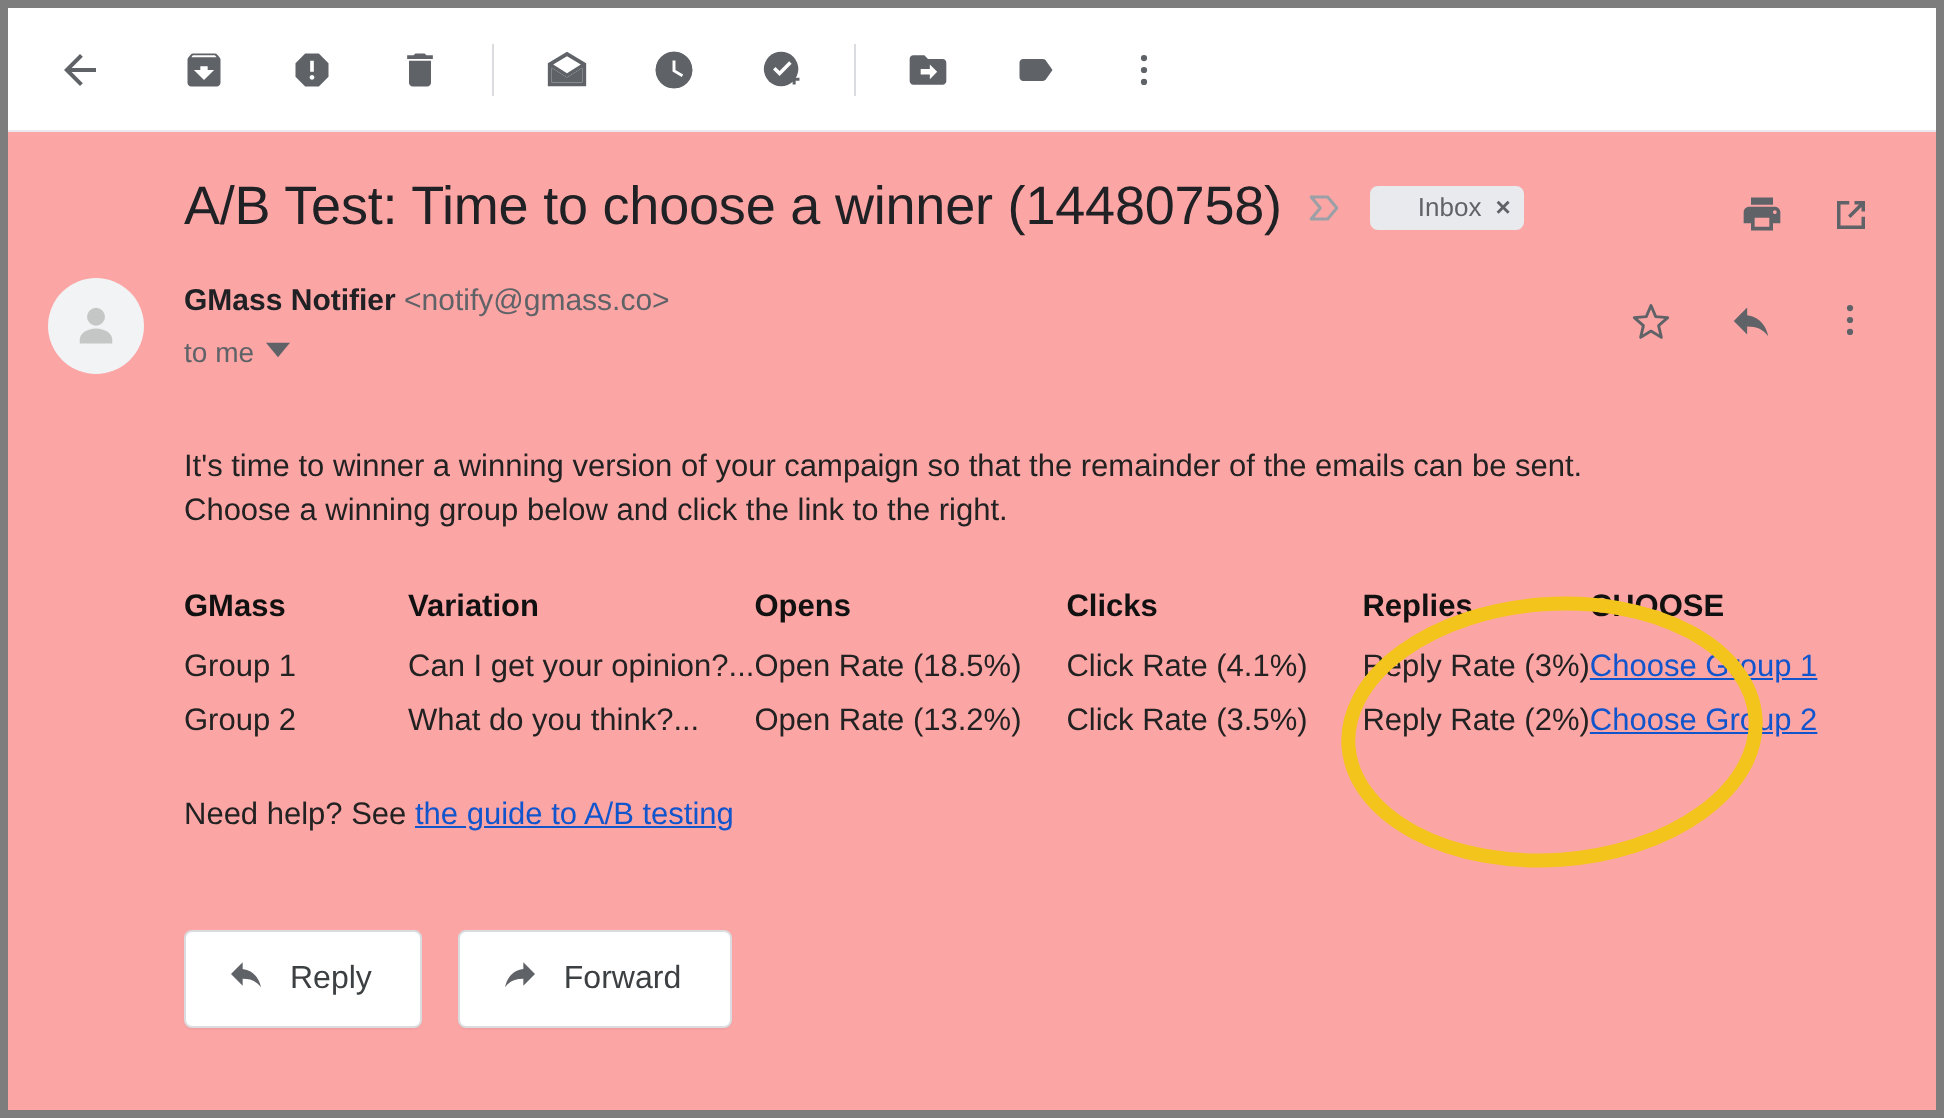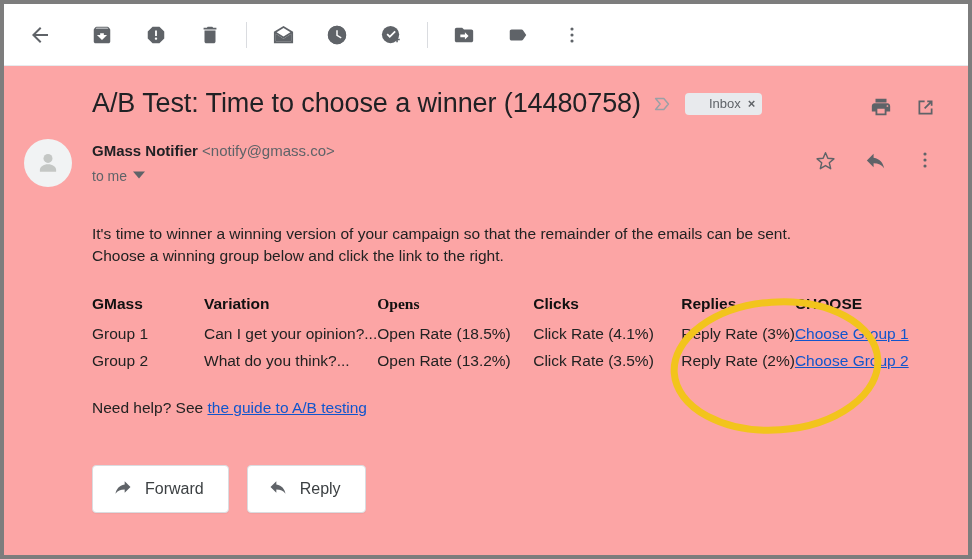--- a/index.html
+++ b/index.html
@@ -208,21 +208,21 @@
   }
 
   .ab-table td {
     padding: 4px 0 5px 0;
     white-space: nowrap;
     vertical-align: bottom;
   }
 
   .col-group   { width: 112px; }
   .col-var     { width: 172px; }
-  .col-opens   { width: 156px; font-family: Liberation Serif, serif; }
+  .col-opens   { width: 156px; }
   .col-clicks  { width: 148px; }
   .col-replies { width: 106px; }
   .col-choose  { width: 160px; }
 
   .th-choose { padding-left: 24px; }
   .td-choose { padding-left: 24px; }
 
   .link {
     color: #1155cc;
     text-decoration: underline;
@@ -471,33 +471,33 @@
     </table>
 
     <div class="help-line">
       <span>Need help? See </span><a href="#" class="link">the guide to A/B testing</a>
     </div>
 
     <div class="rf-row">
       <div class="rf-btn">
         <span>
           <svg width="20" height="20" viewBox="0 0 24 24" aria-hidden="true">
+            <path d="M10 9V5l-7 7 7 7v-4.1c5 0 8.5 1.6 11 5.1-1-5-4-10-11-11z" fill="#5f6368"></path>
+          </svg>
+        </span>
+        <span>Reply</span>
+      </div>
+      <div class="rf-btn">
+        <span>
+          <svg width="20" height="20" viewBox="0 0 24 24" aria-hidden="true">
             <path d="M14 9V5l7 7-7 7v-4.1c-5 0-8.5 1.6-11 5.1 1-5 4-10 11-11z" fill="#5f6368"></path>
           </svg>
         </span>
         <span>Forward</span>
       </div>
-      <div class="rf-btn">
-        <span>
-          <svg width="20" height="20" viewBox="0 0 24 24" aria-hidden="true">
-            <path d="M10 9V5l-7 7 7 7v-4.1c5 0 8.5 1.6 11 5.1-1-5-4-10-11-11z" fill="#5f6368"></path>
-          </svg>
-        </span>
-        <span>Reply</span>
-      </div>
     </div>
   </div>
 
   <svg class="highlight-ellipse" style="left:664px; top:289px; width:224px; height:146px;" viewBox="0 0 224 146" aria-hidden="true">
     <ellipse cx="108" cy="73" rx="102" ry="64" fill="none" stroke="#F2C41C" stroke-width="7" transform="rotate(-4 108 73)"></ellipse>
   </svg>
 
 </div>
 </div>
 

